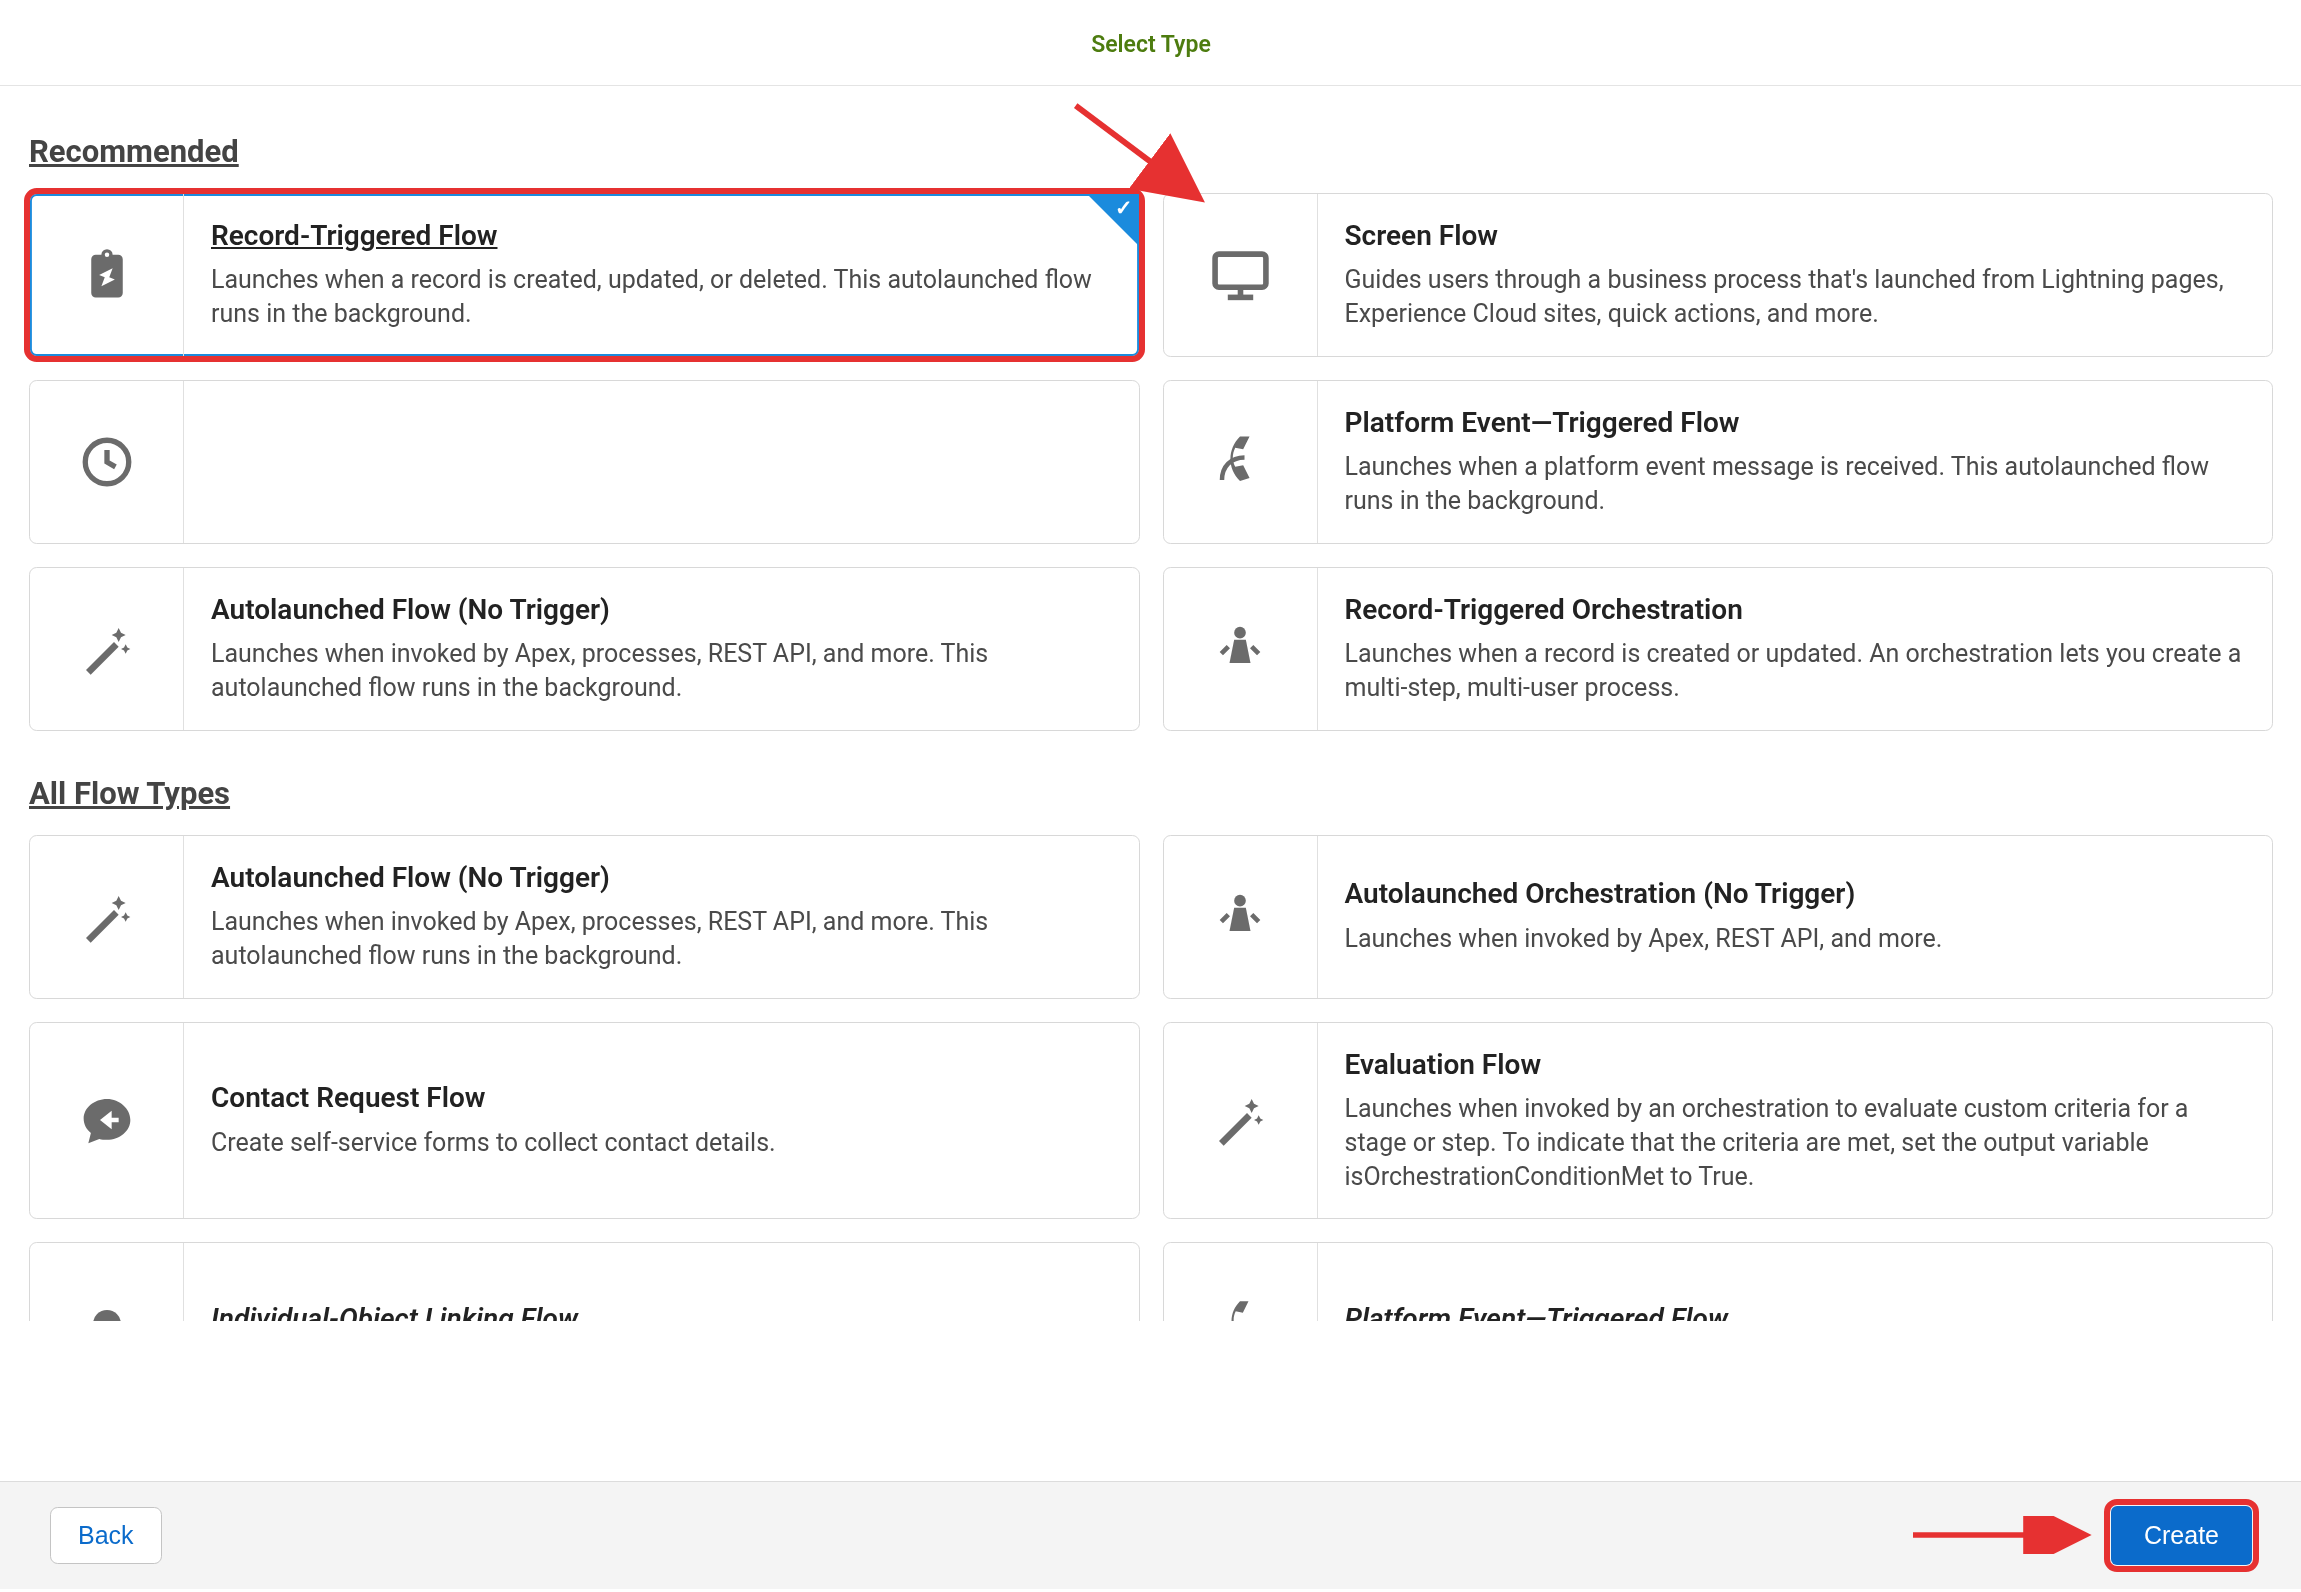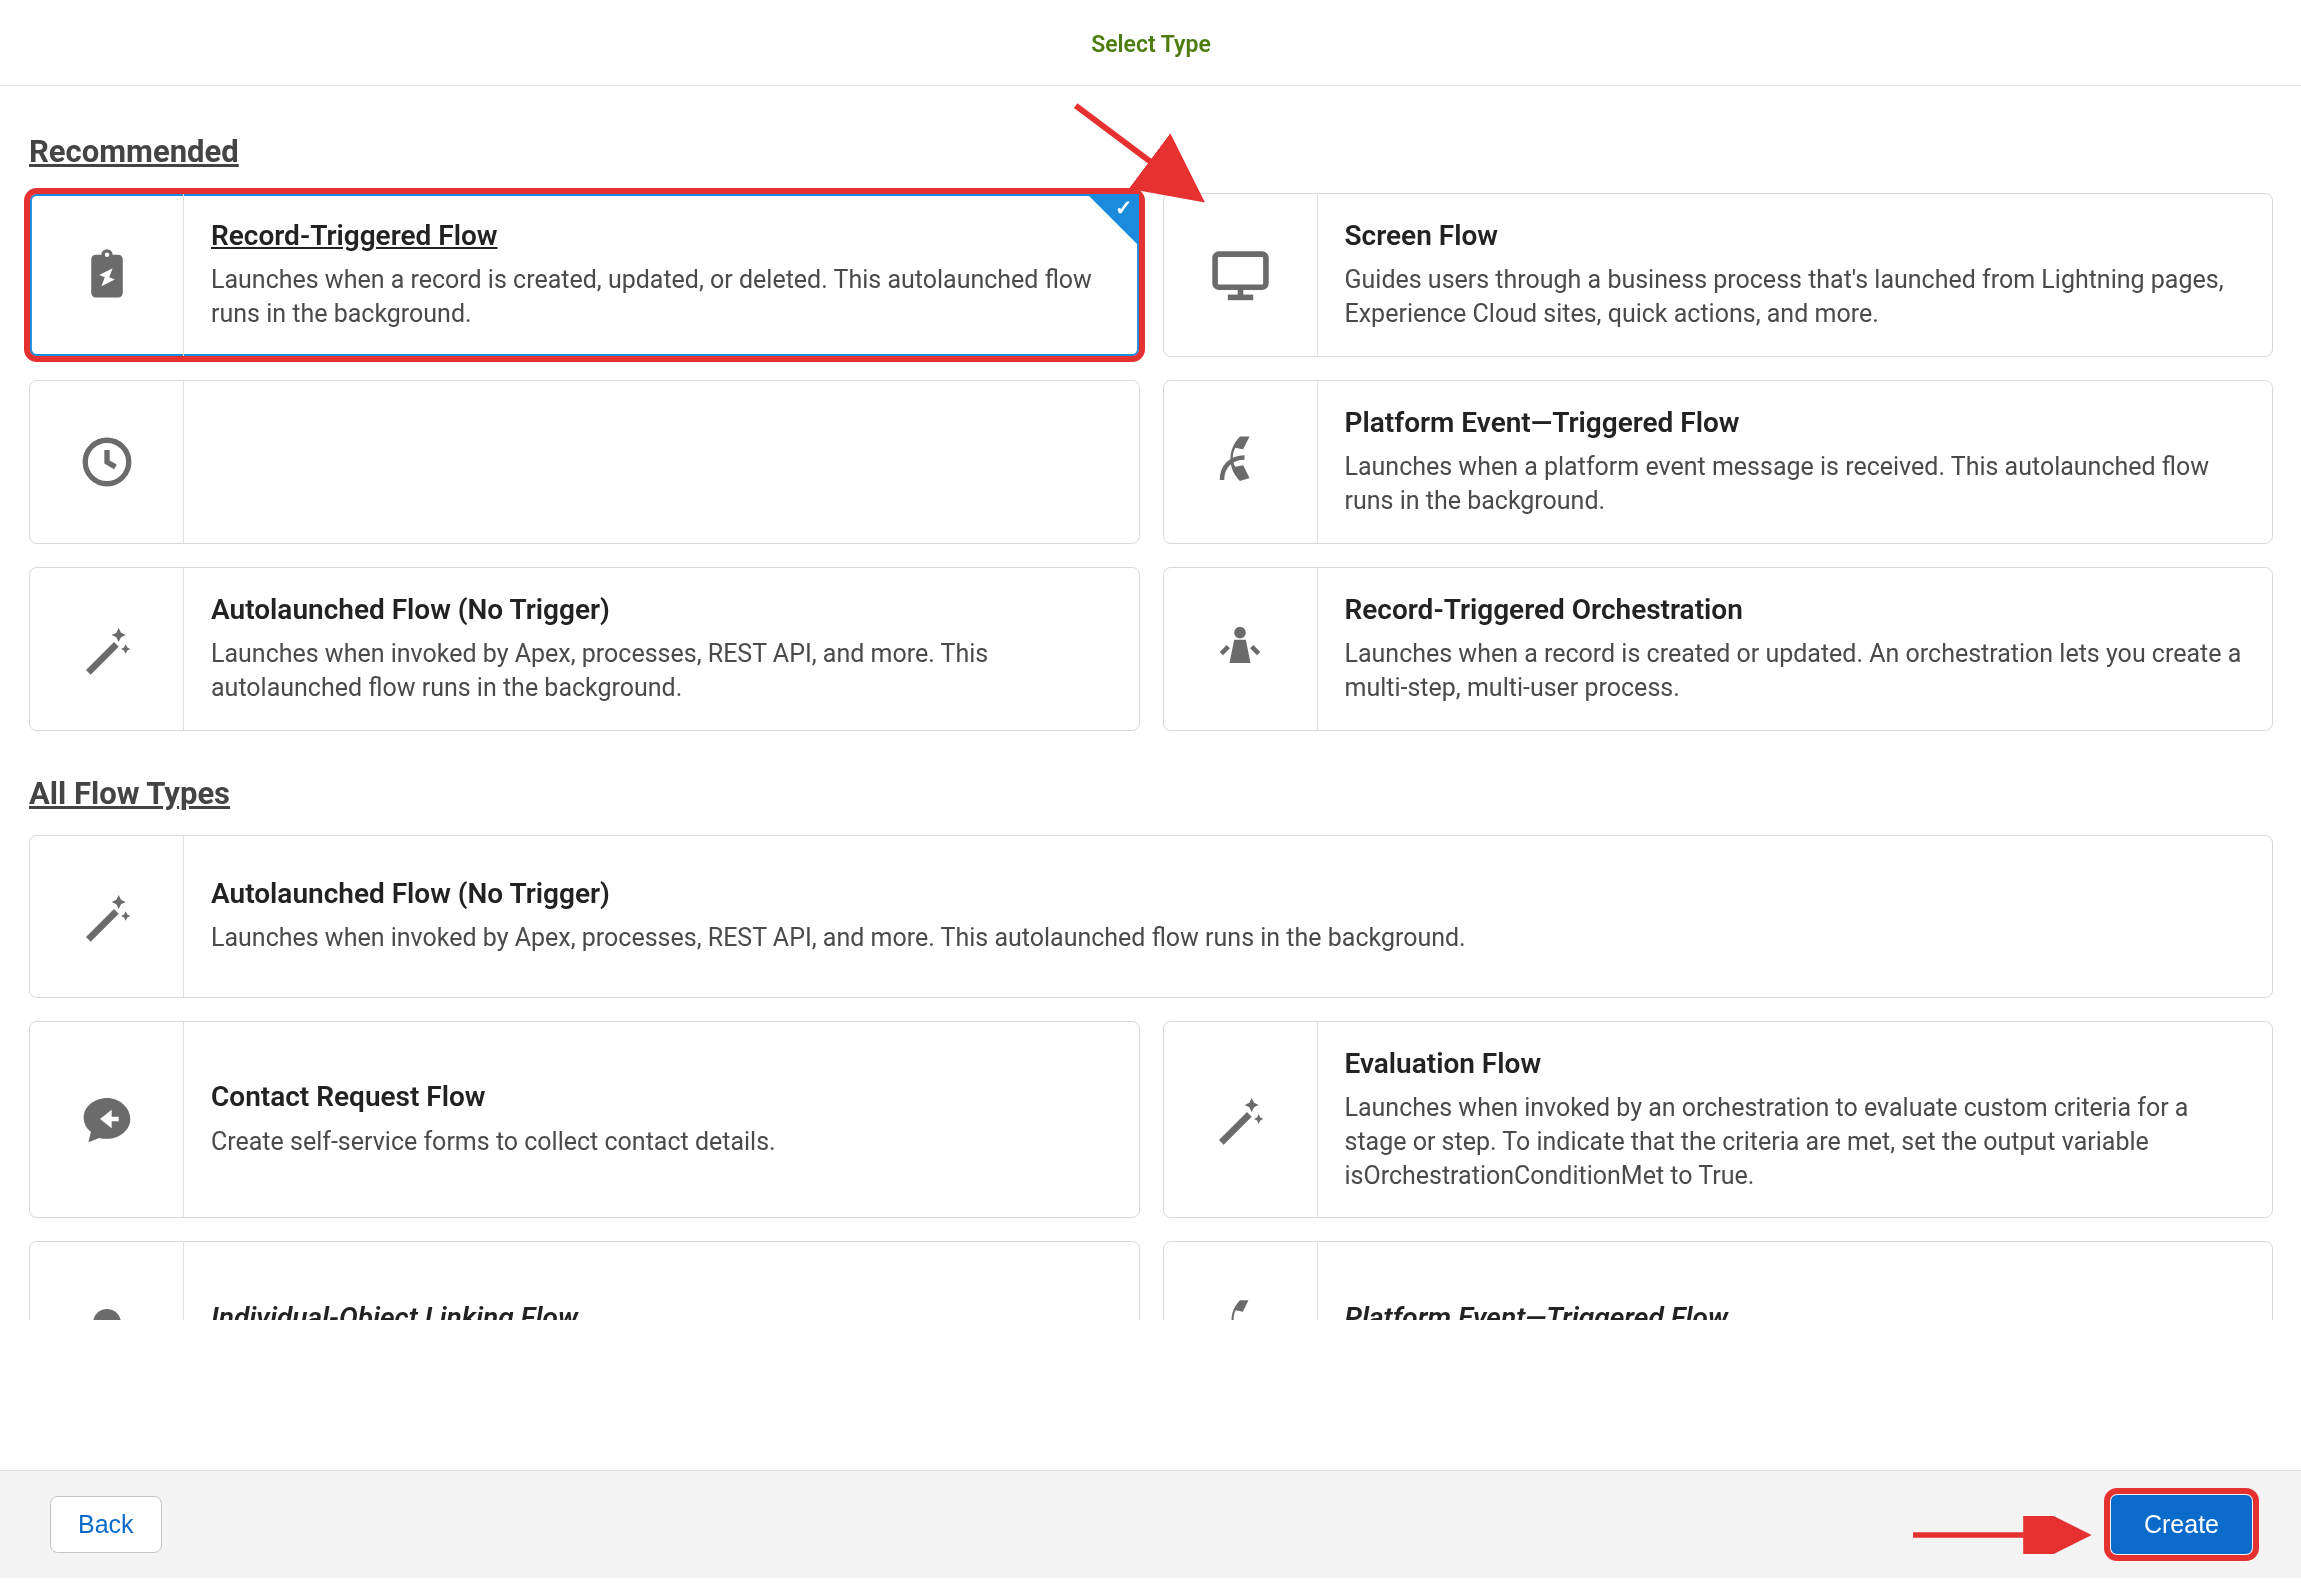--- a/index.html
+++ b/index.html
@@ -99,21 +99,21 @@
     top: -50px;
     right: 5.8px;
     color: #fff;
     font-size: 21px;
     font-weight: bold;
   }
   .row.cut { height: 79px; overflow: hidden; margin-bottom: 0; font-style: italic;}
   .row.cut .card { min-height: 163px; }
   .footer {
     position: absolute;
-    left: 0; right: 0; bottom: 15px;
+    left: 0; right: 0; bottom: 4px;
     height: 108px;
     background: #f4f4f4;
     border-top: 1px solid #dcdcdc;
     display: flex;
     align-items: center;
     justify-content: space-between;
     padding: 0 50px;
   }
   .btn-back {
     border: 1.9px solid #c4c4c4;
@@ -245,20 +245,33 @@
             <path d="M3 21l12-12 2 2L5 23z"></path>
             <path d="M17 3l1 2 2 1-2 1-1 2-1-2-2-1 2-1z"></path>
             <path d="M20 10l.7 1.4 1.3.6-1.3.6-.7 1.4-.7-1.4-1.3-.6 1.3-.6z"></path>
           </svg>
       </div>
       <div class="text-wrap">
         <div class="card-title">Autolaunched Flow (No Trigger)</div>
         <div class="card-desc">Launches when invoked by Apex, processes, REST API, and more. This autolaunched flow runs in the background.</div>
       </div>
     </div>
+    <div class="card">
+      <div class="icon-wrap">
+        <svg width="56" height="56" viewBox="0 0 24 24" fill="#6b6b6b">
+            <circle cx="12" cy="5" r="2.5"></circle>
+            <path d="M9.5 8h5l2 10h-9z"></path>
+            <path fill="none" stroke="#6b6b6b" stroke-width="2" d="M7 11l-3 3M17 11l3 3"></path>
+          </svg>
+      </div>
+      <div class="text-wrap">
+        <div class="card-title">Autolaunched Orchestration (No Trigger)</div>
+        <div class="card-desc">Launches when invoked by Apex, REST API, and more.</div>
+      </div>
+    </div>
   </div>
 
   <div class="row">
     <div class="card">
       <div class="icon-wrap">
         <svg width="56" height="56" viewBox="0 0 24 24" fill="#6b6b6b">
             <path d="M12 3C6.5 3 2 6.8 2 11.5c0 2.4 1.2 4.6 3.1 6.1L4 22l4.7-1.9c1 .3 2.1.4 3.3.4 5.5 0 10-3.8 10-8.5S17.5 3 12 3z"></path>
             <path fill="#fff" d="M14 8l-5 4 5 4v-3h3v-2h-3z"></path>
           </svg>
       </div>

